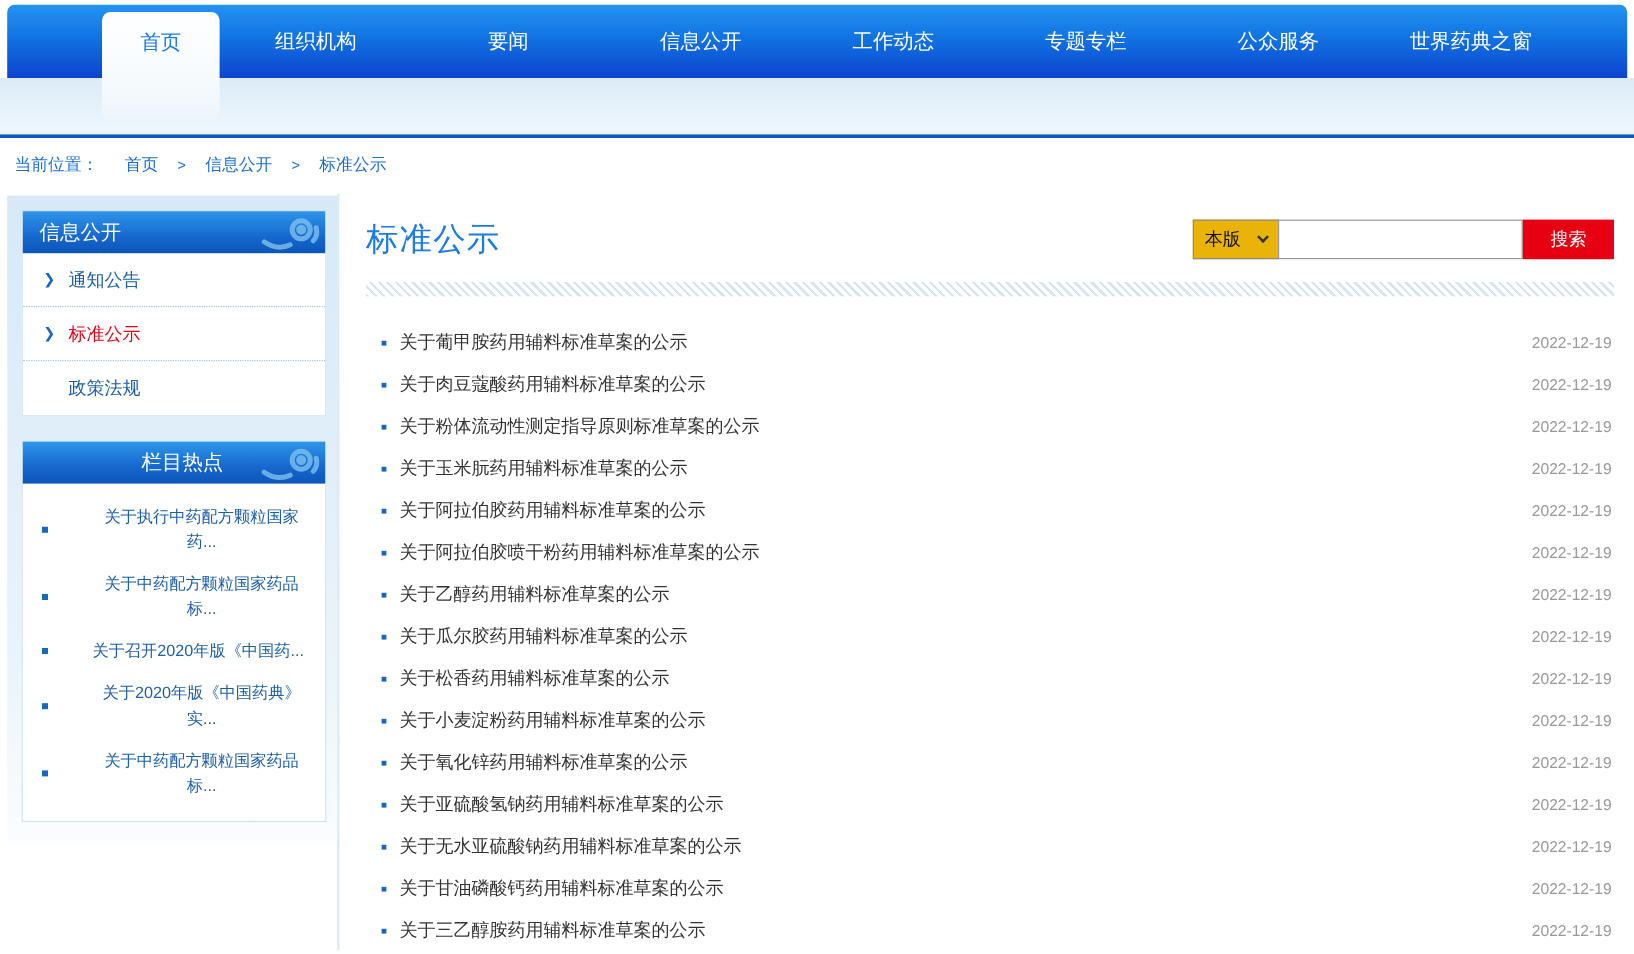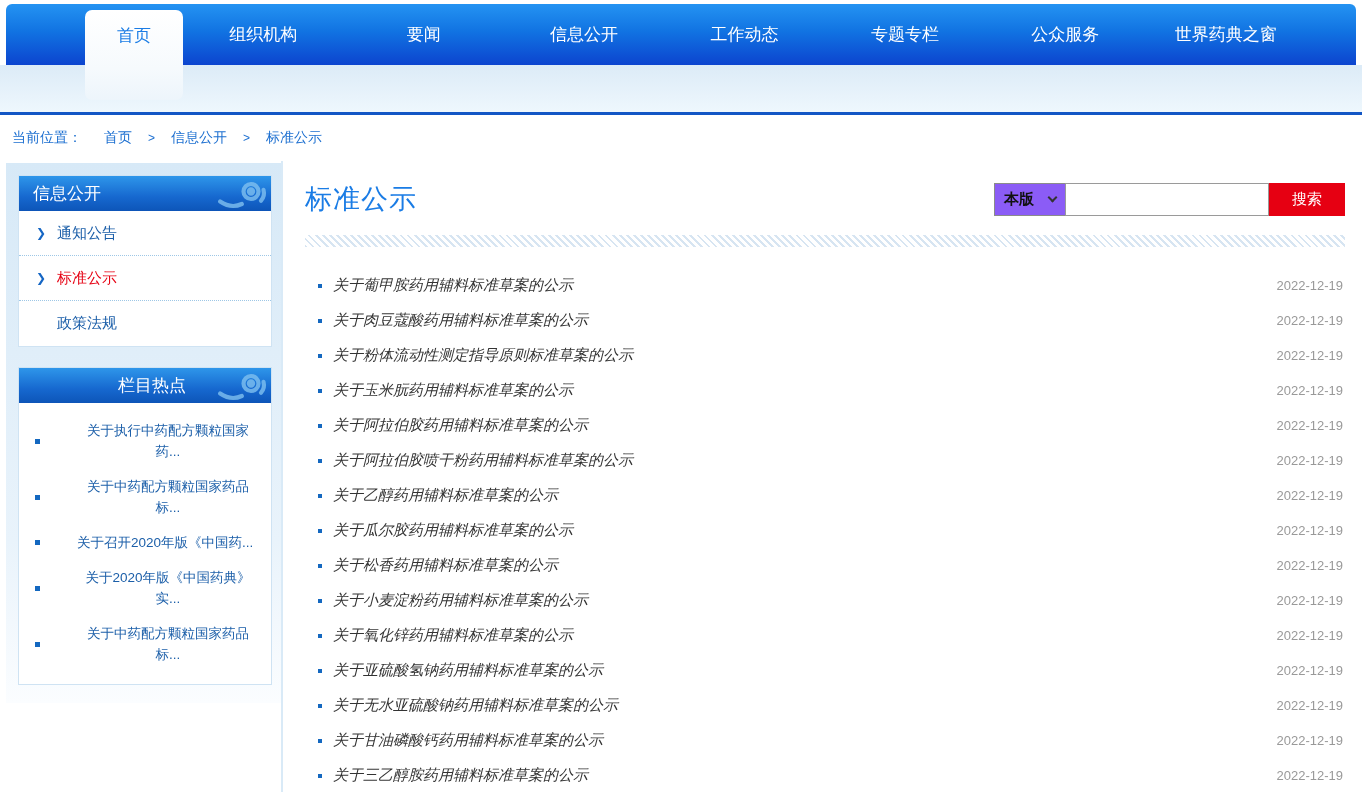--- a/index.html
+++ b/index.html
@@ -68,23 +68,23 @@
   .hot-item { display:flex; align-items:center; padding:7px 0; font-size:13.5px; line-height:21px; cursor:pointer;gap:28px; }
   .sq { width:5px; height:5px; background:#1468c0; flex:0 0 5px; display:inline-block; }
   .hot-item .sq { margin-right:9px; }
   .hot-label { color:#1c5fa9; }
   
   main { flex:1; min-width:0; padding:16px 17px 0 22px; background:#fff; }
   .main-head { display:flex; justify-content:space-between; align-items:center; height:44px; }
   h1 { margin:0; font-size:27px; font-weight:400; color:#1a7ce5; letter-spacing:1px; }
   .search { display:flex; align-items:center; }
   .select {
-    width:72px; height:33px; background:#8b5cf6; border:1px solid #8b8b8b;
+    width:72px; height:33px; background:#eab308; border:1px solid #8b8b8b;
     display:flex; align-items:center; justify-content:space-between;
-    padding:0 9px; font-size:15px; color:#111; cursor:pointer;font-weight:bold;
+    padding:0 9px; font-size:15px; color:#111; cursor:pointer;
   }
   .chev {
     width:7px; height:7px; border-right:2px solid #333; border-bottom:2px solid #333;
     transform:rotate(45deg); margin-top:-4px;
   }
   .search-input {
     width:204px; height:33px; border:1px solid #9a9a9a; margin-left:-1px;
     padding:0 8px; font-size:14px; outline:none;
     font-family:"Liberation Sans","DejaVu Sans",sans-serif;
   }
@@ -93,21 +93,21 @@
     font-size:15px; cursor:pointer;
     font-family:"Liberation Sans","DejaVu Sans",sans-serif;
   }
   .hatch {
     margin-top:14px; height:12px;
     background:repeating-linear-gradient(45deg,#d7e5f2 0,#d7e5f2 2px,#ffffff 2px,#ffffff 5px);
   }
   .news-list { margin-top:21px; }
   .row { height:35px; display:flex; align-items:center; }
   .row .sq { width:4px; height:4px; flex:0 0 4px; margin:0 11px 0 13px; }
-  .row-title { flex:1; font-size:15px; color:#333; text-decoration:none; cursor:pointer; white-space:nowrap; overflow:hidden;font-style:italic; }
+  .row-title { flex:1; font-size:15px; color:#333; text-decoration:none; cursor:pointer; white-space:nowrap; overflow:hidden; }
   .row-date { font-size:13px; color:#999; margin-right:2px; }
 </style>
 </head>
 <body>
 
 <div class="page">
 
   <div class="topbar">
 
       <div class="tab active">

